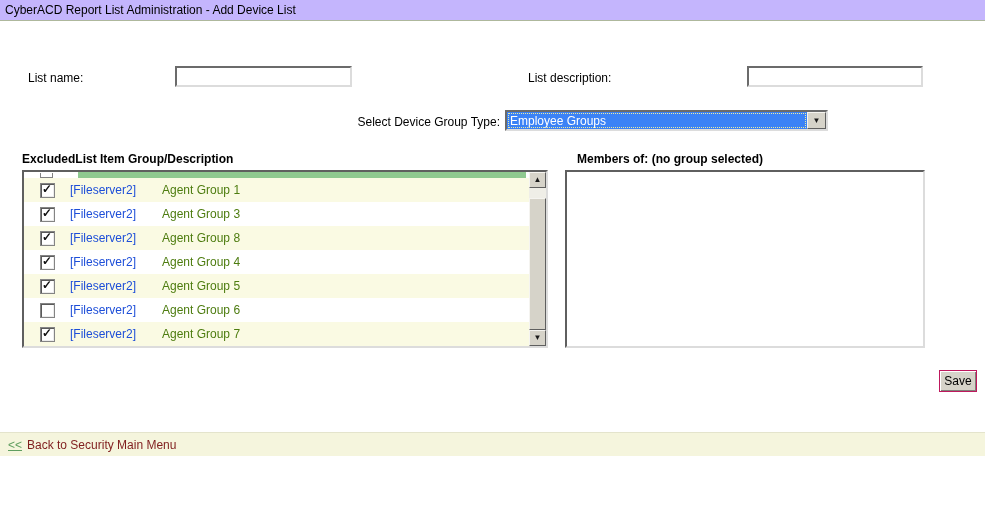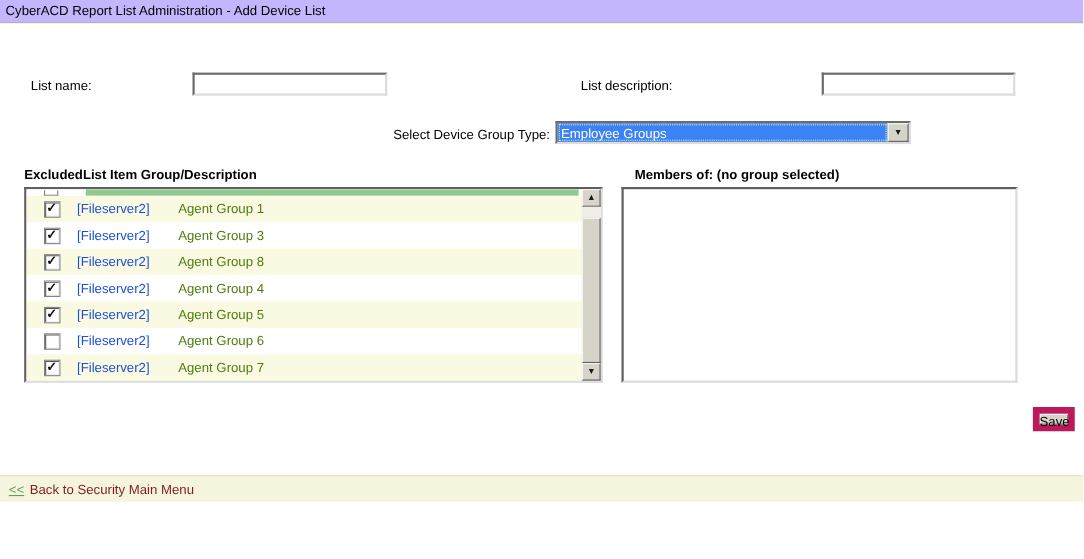--- a/index.html
+++ b/index.html
@@ -64,21 +64,21 @@
   .sb-track{height:10px;flex:none;background:#efeee7;}
   .sb-thumb{flex:1;background:#d6d3c9;border:1px solid;
           border-color:#f5f4f0 #5f5f5f #5f5f5f #f5f4f0;box-sizing:border-box;}
 
   
   .members-box{position:absolute;left:565px;top:170px;width:360px;height:178px;box-sizing:border-box;
             border:2px solid;border-color:#5f5f5f #dcdcdc #dcdcdc #5f5f5f;background:#fff;}
 
   
   .save-btn{position:absolute;left:939px;top:370px;width:38px;height:22px;box-sizing:border-box;
-            background:#d6d3c9;border:6px solid #be185d;
+            background:#d6d3c9;border:1px solid #be185d;
             box-shadow:inset 1px 1px 0 #ffffff, inset -1px -1px 0 #82807a;
             font:12px "Liberation Sans",sans-serif;color:#000;padding:0;cursor:default;}
 
   
   .footer{position:absolute;left:0;top:432px;width:100%;height:24px;background:#f5f5dd;
           border-top:1px solid #e4e4cc;display:flex;align-items:center;
           padding-left:8px;box-sizing:border-box;}
   .footer-link{color:#5f9e5f;text-decoration:underline;margin-right:5px;cursor:pointer;}
   .footer-text{color:#7f1d1d;}
 </style>

